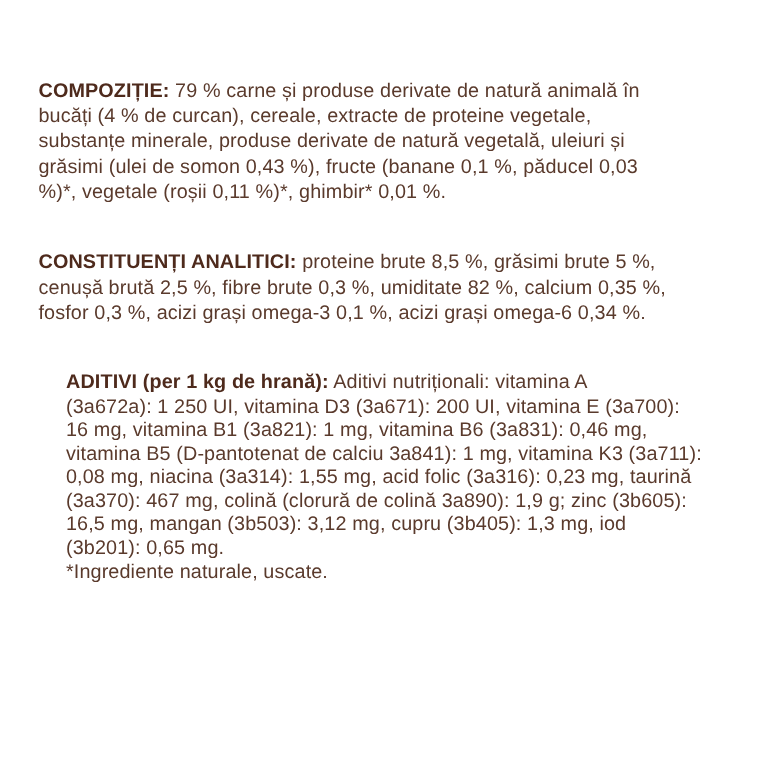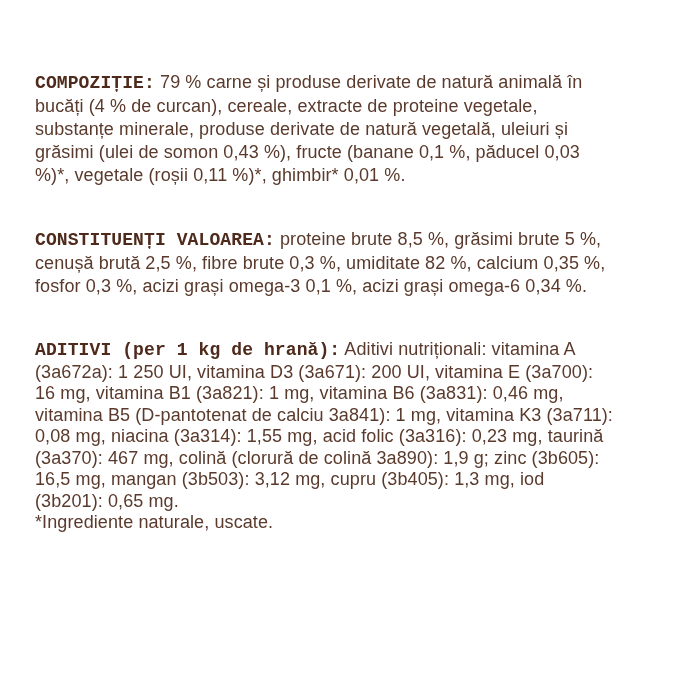--- a/index.html
+++ b/index.html
@@ -25,37 +25,37 @@
     margin: 0 0 41px 0;
     font-size: 18px;
     line-height: 23px;
     color: #5a3a2c;
     white-space: pre-line;
     letter-spacing: 0.1px;
   }
   .section .h {
     font-weight: bold;
     color: #4e2a1c;
-    font-family: Liberation Mono, monospace;
   }
   .section.tight {
     line-height: 21.5px;
+    margin-left: 25px;
   }
 </style>
 </head>
 <body>
 
 <div class="page">
   <p class="section"><span class="h">COMPOZIȚIE:</span> <span class="b">79 % carne și produse derivate de natură animală în
 bucăți (4 % de curcan), cereale, extracte de proteine vegetale,
 substanțe minerale, produse derivate de natură vegetală, uleiuri și
 grăsimi (ulei de somon 0,43 %), fructe (banane 0,1 %, păducel 0,03
 %)*, vegetale (roșii 0,11 %)*, ghimbir* 0,01 %.</span></p>
 
-  <p class="section"><span class="h">CONSTITUENȚI VALOAREA:</span> <span class="b">proteine brute 8,5 %, grăsimi brute 5 %,
+  <p class="section"><span class="h">CONSTITUENȚI ANALITICI:</span> <span class="b">proteine brute 8,5 %, grăsimi brute 5 %,
 cenușă brută 2,5 %, fibre brute 0,3 %, umiditate 82 %, calcium 0,35 %,
 fosfor 0,3 %, acizi grași omega-3 0,1 %, acizi grași omega-6 0,34 %.</span></p>
 
   <p class="section tight"><span class="h">ADITIVI (per 1 kg de hrană):</span> <span class="b">Aditivi nutriționali: vitamina A
 (3a672a): 1 250 UI, vitamina D3 (3a671): 200 UI, vitamina E (3a700):
 16 mg, vitamina B1 (3a821): 1 mg, vitamina B6 (3a831): 0,46 mg,
 vitamina B5 (D-pantotenat de calciu 3a841): 1 mg, vitamina K3 (3a711):
 0,08 mg, niacina (3a314): 1,55 mg, acid folic (3a316): 0,23 mg, taurină
 (3a370): 467 mg, colină (clorură de colină 3a890): 1,9 g; zinc (3b605):
 16,5 mg, mangan (3b503): 3,12 mg, cupru (3b405): 1,3 mg, iod

